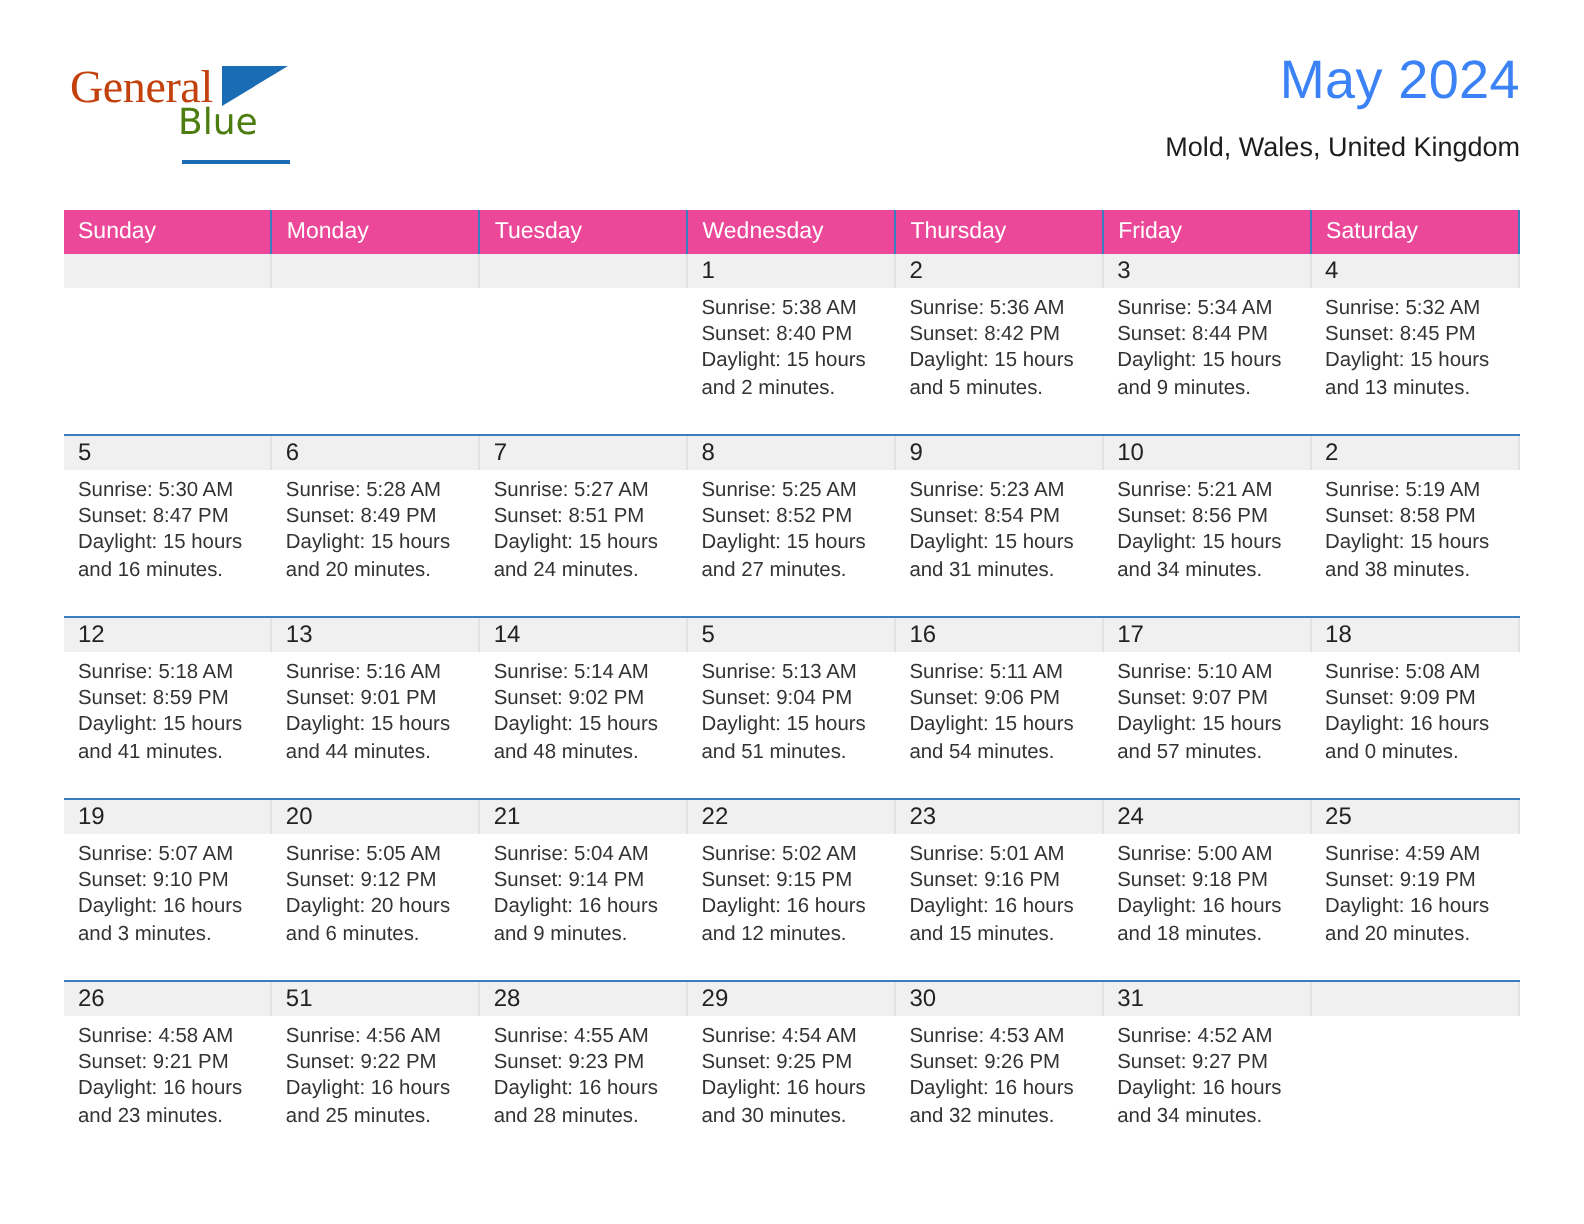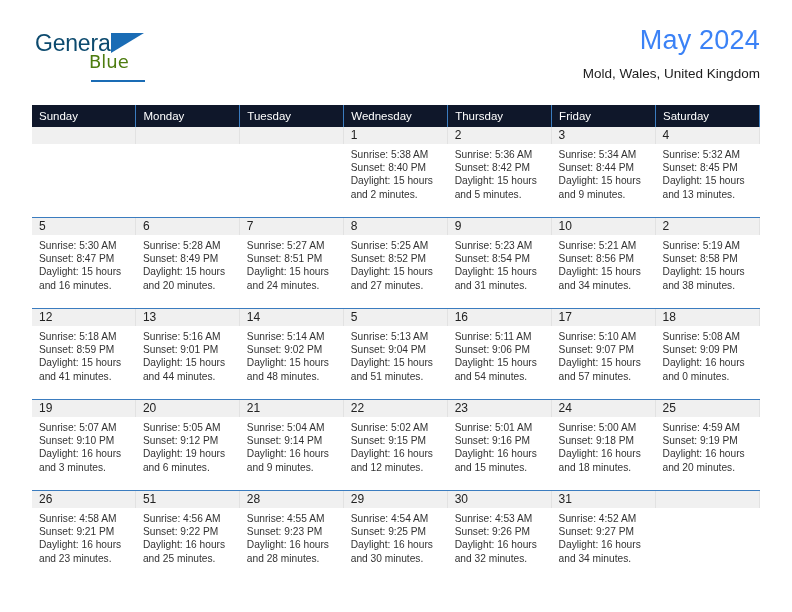--- a/index.html
+++ b/index.html
@@ -30,23 +30,23 @@
     height: 72px;
   }
   .logo {
     position: absolute;
     left: 0;
     top: 6px;
     width: 180px;
     height: 60px;
   }
   .logo-general {
-    font-family: Liberation Sans, sans-serif;
+    font-family: Liberation Serif, serif;
     font-size: 23px;
-    color: #0c4a6e;
+    color: #c2410c;
     letter-spacing: -0.2px;
     line-height: 1;
     position: absolute;
     left: 3px;
     top: 0px;
   }
   .logo-triangle {
     position: absolute;
     left: 79px;
     top: 1px;
@@ -98,21 +98,21 @@
   
   .calendar {
     position: absolute;
     left: 32px;
     top: 105px;
     width: 728px;
     border-collapse: collapse;
     table-layout: fixed;
   }
   .calendar th {
-    background: #0f172a;
+    background: #ec4899;
     color: #ffffff;
     font-size: 11.5px;
     font-weight: normal;
     text-align: left;
     padding: 5px 0 5px 7px;
     border-right: 1px solid #3b7cbf;
     height: 12px;
   }
   .week-row > td {
     vertical-align: top;
@@ -399,21 +399,21 @@
                 <div class="daylight-line">Daylight: 16 hours and 3 minutes.</div>
               </div>
             </div>
           </td>
           <td>
             <div class="daycell">
               <div class="daynum-band">20</div>
               <div class="cell-body">
                 <div>Sunrise: 5:05 AM</div>
                 <div>Sunset: 9:12 PM</div>
-                <div class="daylight-line">Daylight: 19 hours and 6 minutes.</div>
+                <div class="daylight-line">Daylight: 20 hours and 6 minutes.</div>
               </div>
             </div>
           </td>
           <td>
             <div class="daycell">
               <div class="daynum-band">21</div>
               <div class="cell-body">
                 <div>Sunrise: 5:04 AM</div>
                 <div>Sunset: 9:14 PM</div>
                 <div class="daylight-line">Daylight: 16 hours and 9 minutes.</div>

